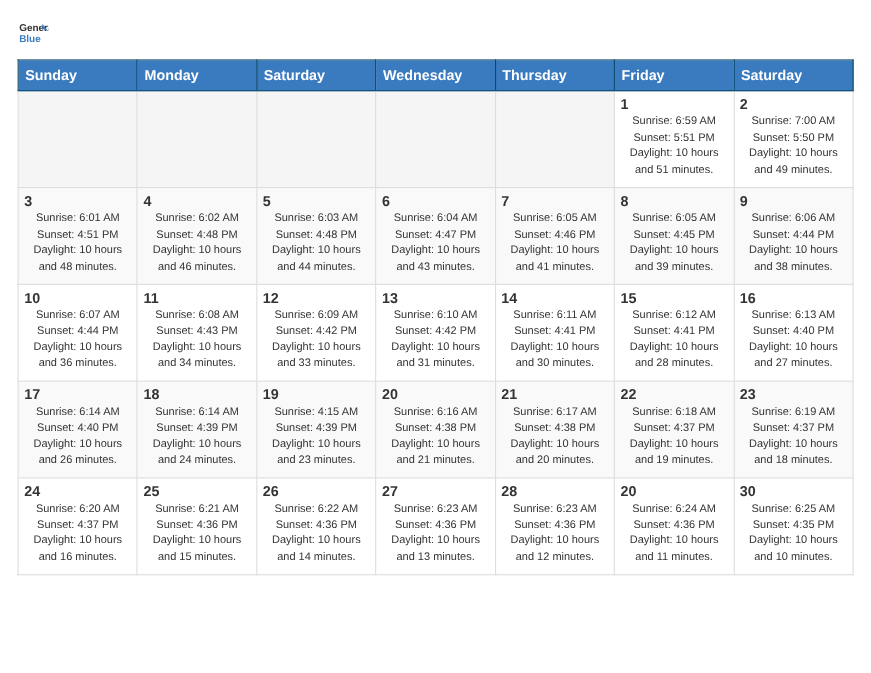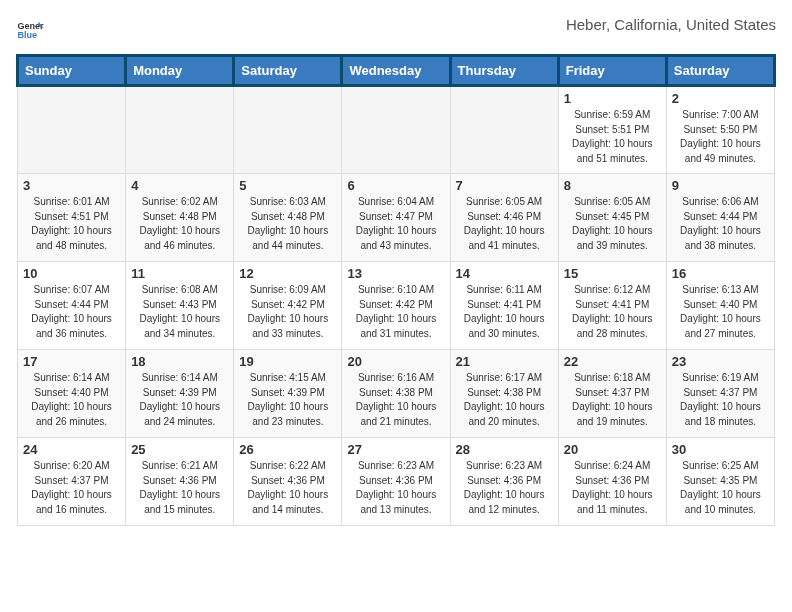--- a/index.html
+++ b/index.html
@@ -43,21 +43,21 @@
       border-collapse: collapse;
       table-layout: fixed;
     }
     .calendar th {
       background-color: #3a7abf;
       color: #fff;
       text-align: left;
       padding: 6px 6px;
       font-size: 13px;
       font-weight: bold;
-      border: 3px solid #0c4a6e;
+      border: 1px solid #0c4a6e;
     }
     .calendar td {
       vertical-align: top;
       border: 1px solid #ddd;
       padding: 4px 5px;
       font-size: 10.5px;
       color: #333;
       height: 88px;
       background: #fff;
     }
@@ -85,21 +85,20 @@
 
 <div class="header-area">
   <div class="logo">
     <svg class="logo-icon" viewBox="0 0 40 40" xmlns="http://www.w3.org/2000/svg">
       <text x="2" y="18" font-size="13" font-weight="bold" fill="#333">General</text>
       <text x="2" y="32" font-size="13" font-weight="bold" fill="#3a7abf">Blue</text>
       <polygon points="32,8 40,18 32,14" fill="#3a7abf"></polygon>
     </svg>
   </div>
   <div class="title-area">
-    <div class="location-subtitle">Heber, California, United States</div>
   </div>
 </div>
 
 <table class="calendar">
   <thead>
     <tr>
     <th>Sunday</th>
         <th>Monday</th>
         <th>Saturday</th>
         <th>Wednesday</th>

